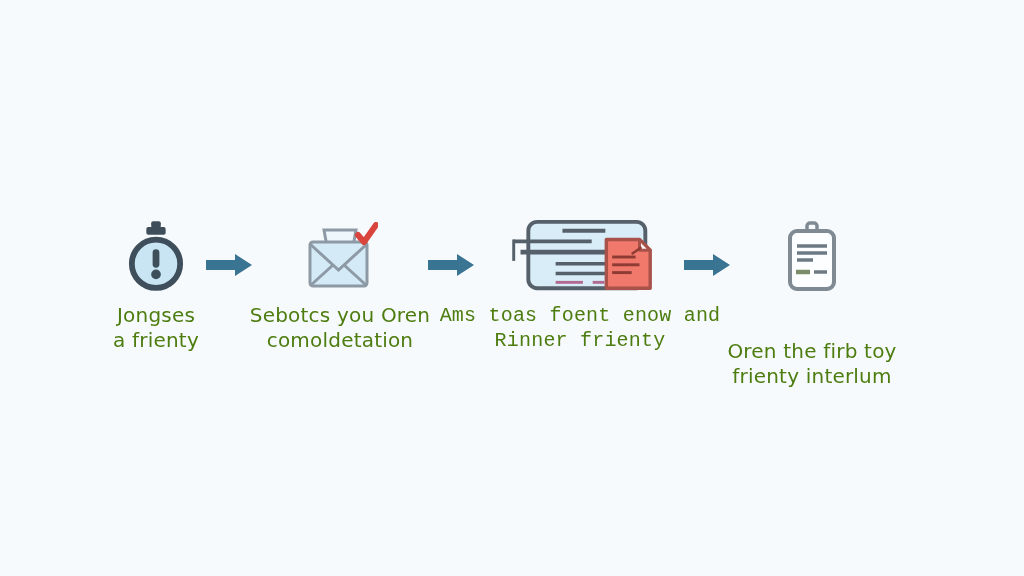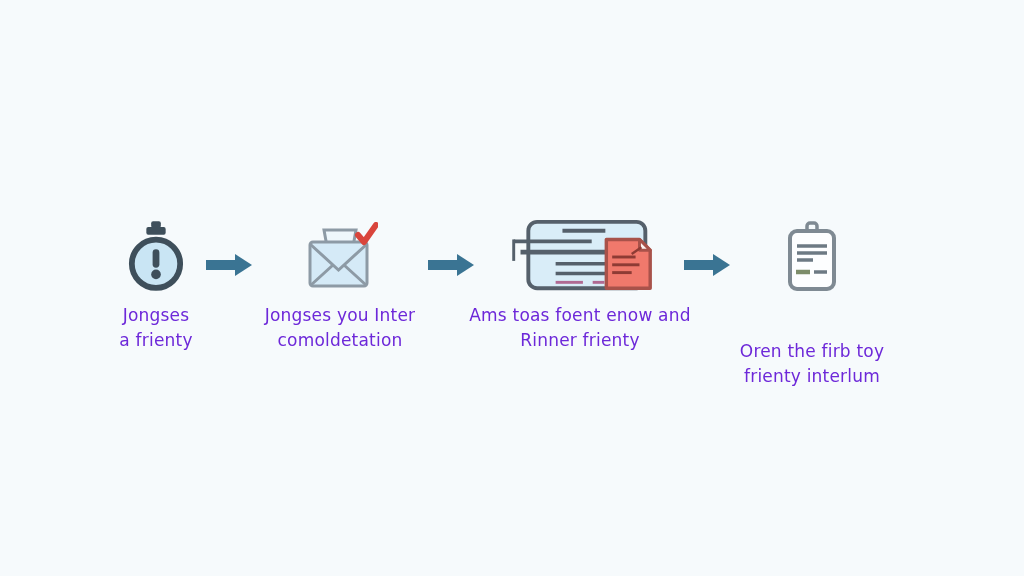--- a/index.html
+++ b/index.html
@@ -23,22 +23,22 @@
   }
   .icon-box {
     height: 78px;
     display: flex;
     align-items: center;
     justify-content: center;
   }
   .caption {
     margin-top: 7px;
     text-align: center;
-    color: #6d28d9;
-    font-size: 17px;
+    color: #4d7c0f;
+    font-size: 20px;
     font-weight: 500;
     line-height: 25px;
     letter-spacing: 0.2px;
     white-space: nowrap;
   }
   .arrow {
     position: absolute;
     top: 253px;
     width: 46px;
     height: 24px;
@@ -76,33 +76,33 @@
     <div class="icon-box">
       <svg width="76" height="70" viewBox="0 0 76 70">
         <polygon points="22,8 54,8 50,30 26,30" fill="#eef7fc" stroke="#8d9aa5" stroke-width="3"></polygon>
         <rect x="8" y="20" width="57" height="44" rx="3" fill="#d5eaf7" stroke="#8d9aa5" stroke-width="3"></rect>
         <path d="M8 22 L36.5 48 L65 22" fill="none" stroke="#8d9aa5" stroke-width="3"></path>
         <path d="M9 63 L31 43 M64 63 L42 43" fill="none" stroke="#8d9aa5" stroke-width="3"></path>
         <path d="M56 13 L62 20 L74 3" fill="none" stroke="#d9453c" stroke-width="6" stroke-linecap="round" stroke-linejoin="round"></path>
       </svg>
     </div>
     <div class="caption">
-      <div>Jongses you Inter</div>
+      <div>Sebotcs you Oren</div>
       <div>comoldetation</div>
     </div>
   </div>
 
   <div class="arrow" style="left:428px;">
     <svg width="46" height="24" viewBox="0 0 46 24">
       <rect x="0" y="7" width="30" height="10" fill="#3a7493"></rect>
       <polygon points="29,1 46,12 29,23" fill="#3a7493"></polygon>
     </svg>
   </div>
 
-  <div class="step" style="left:455px; width:250px;">
+  <div class="step" style="left:455px; width:250px;font-family:Liberation Mono, monospace;">
     <div class="icon-box">
       <svg width="150" height="78" viewBox="0 0 150 80">
         <rect x="22" y="4" width="120" height="68" rx="9" fill="#d9edf8" stroke="#55606b" stroke-width="4"></rect>
         <line x1="57" y1="13" x2="101" y2="13" stroke="#55606b" stroke-width="4"></line>
         <line x1="7" y1="24" x2="87" y2="24" stroke="#55606b" stroke-width="4"></line>
         <line x1="14" y1="35" x2="104" y2="35" stroke="#55606b" stroke-width="5"></line>
         <line x1="7" y1="22" x2="7" y2="44" stroke="#55606b" stroke-width="3"></line>
         <line x1="50" y1="47" x2="134" y2="47" stroke="#55606b" stroke-width="3.5"></line>
         <line x1="50" y1="57" x2="122" y2="57" stroke="#55606b" stroke-width="3.5"></line>
         <line x1="50" y1="66" x2="78" y2="66" stroke="#b06a93" stroke-width="3"></line>

